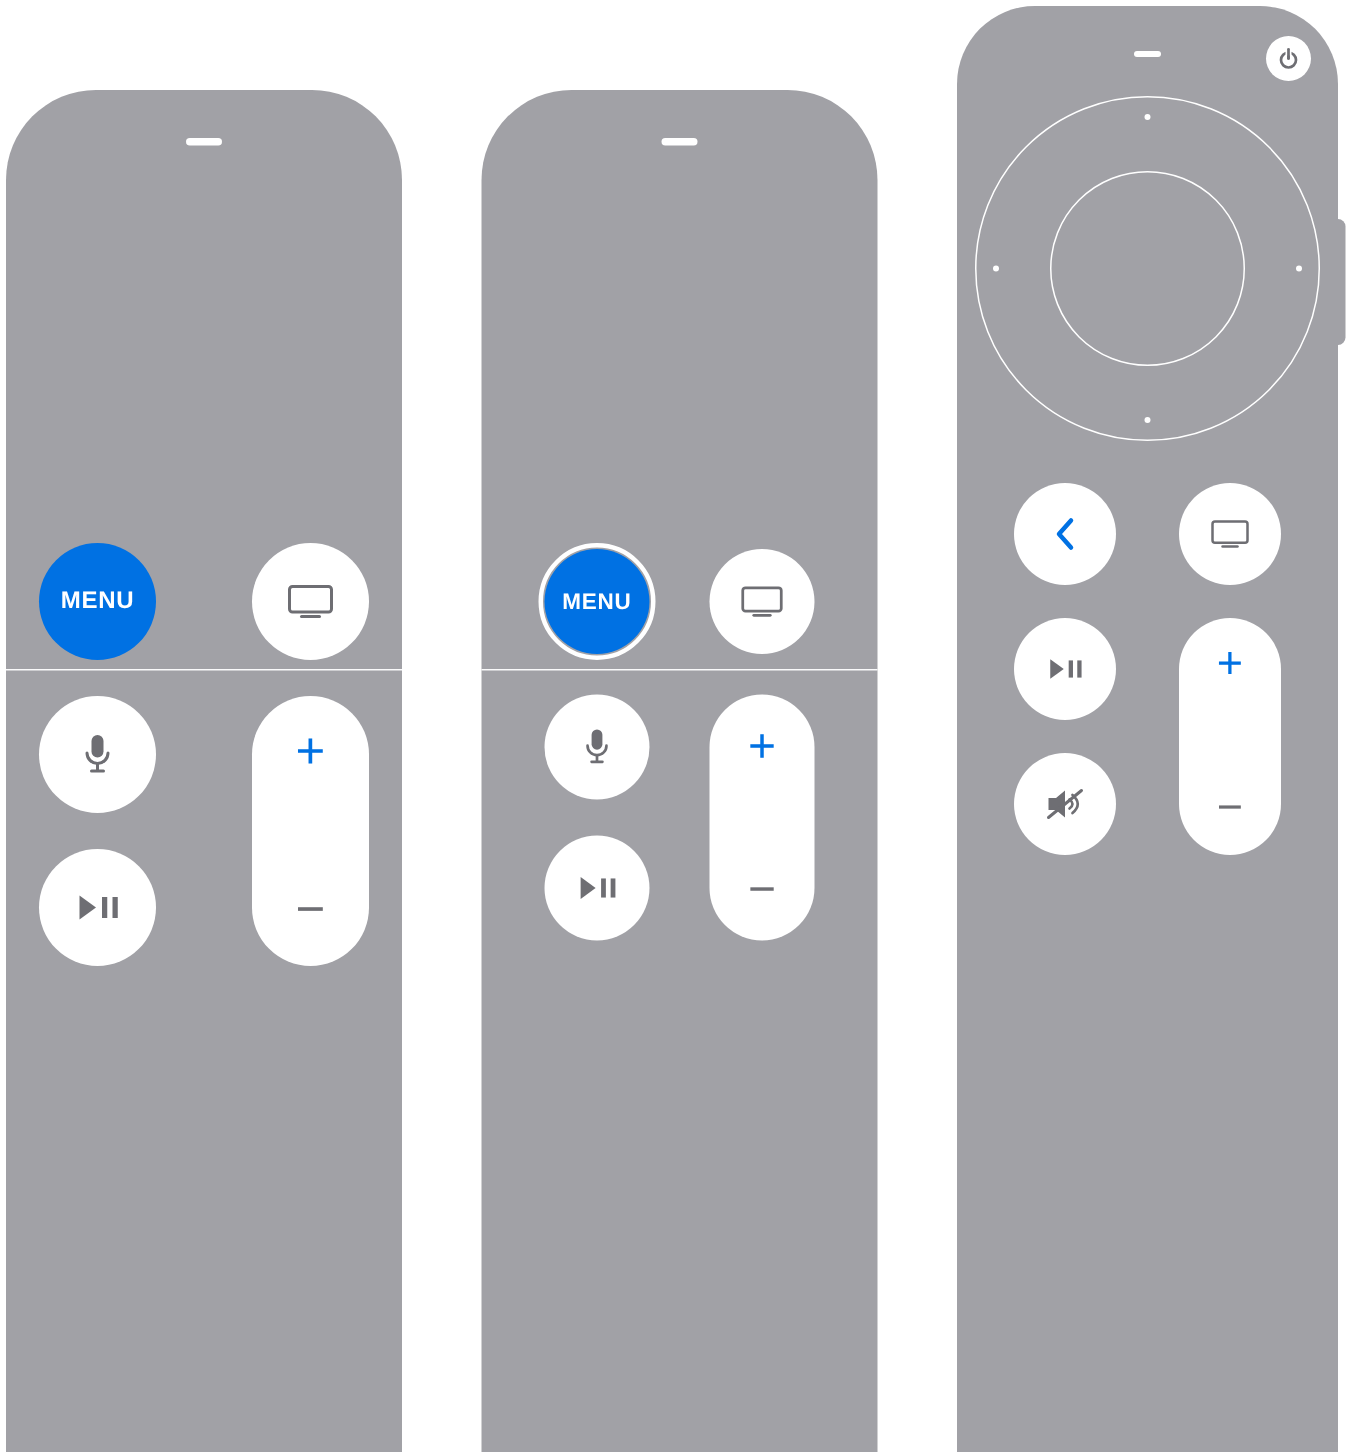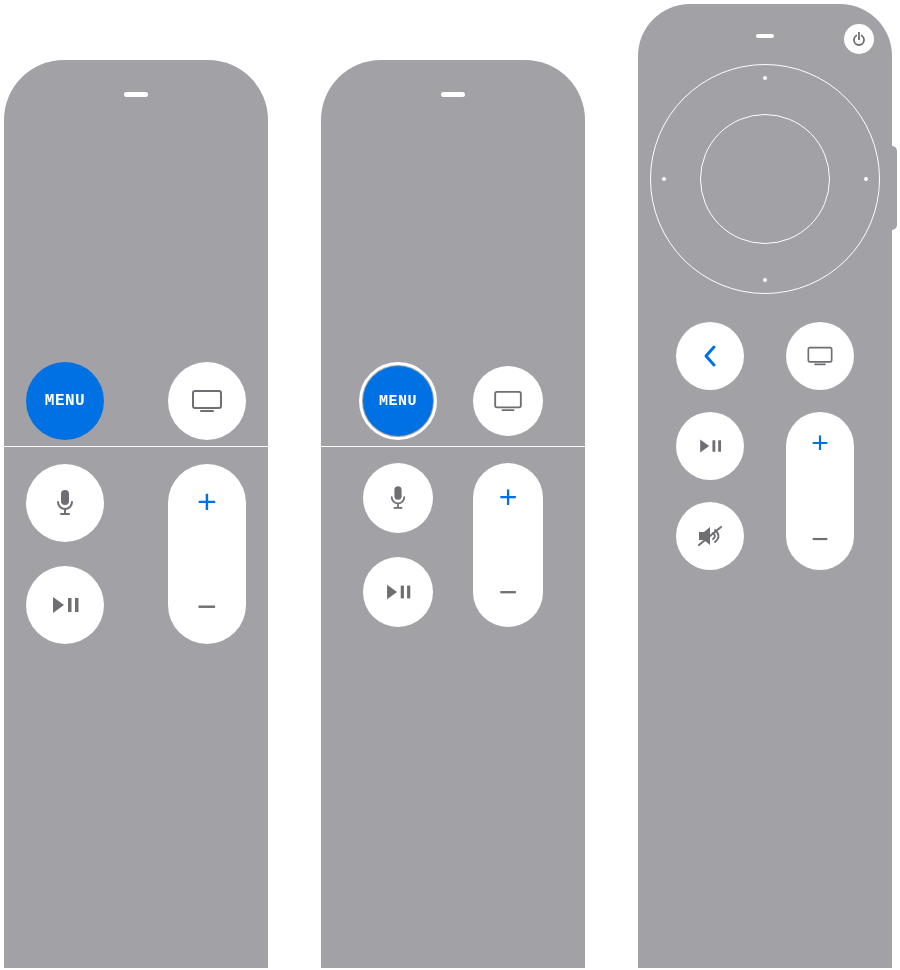--- a/index.html
+++ b/index.html
@@ -25,21 +25,20 @@
     background: #fff;
     border-radius: 10px;
   }
   .btn-circle {
     position: absolute;
     border-radius: 50%;
     background: #fff;
     display: flex;
     align-items: center;
     justify-content: center;
-    font-family: Liberation Mono, monospace;
   }
   .btn-circle.blue {
     background: #0071e3;
   }
   .btn-circle .label {
     color: #fff;
     font-weight: 600;
     letter-spacing: 0.5px;
   }
   .divider {

